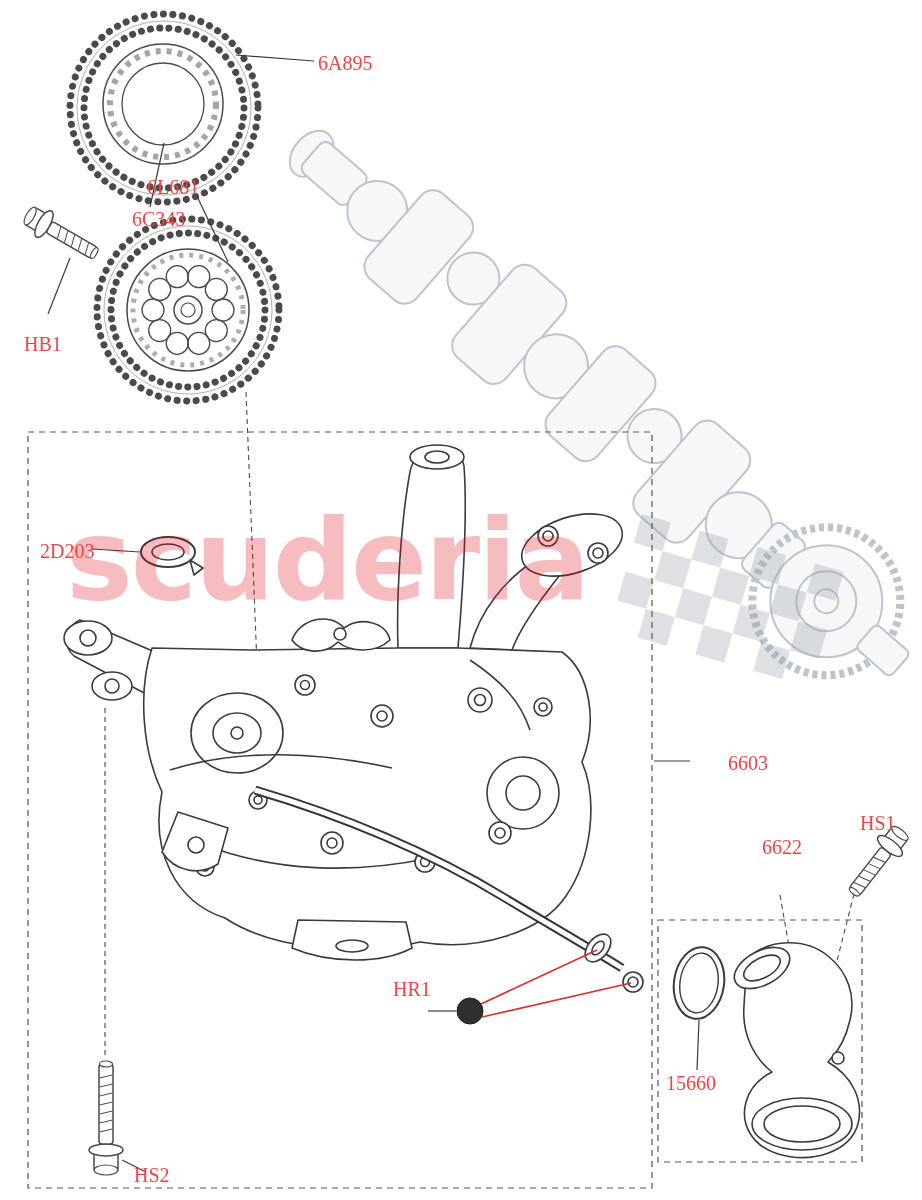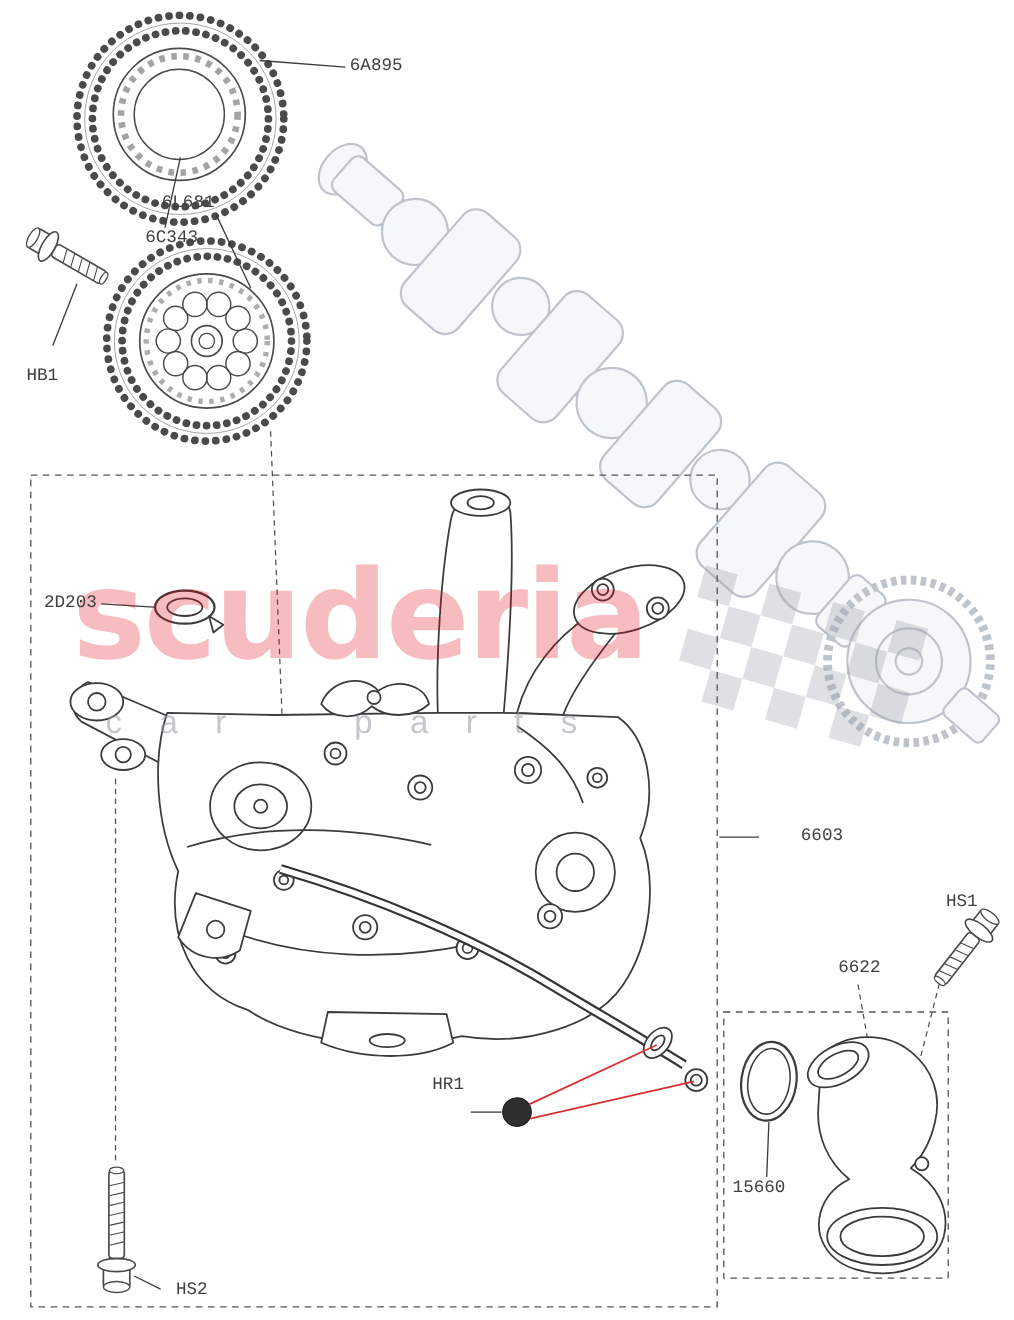--- a/index.html
+++ b/index.html
@@ -2,22 +2,22 @@
 <html><head>
 <meta charset="utf-8">
 <style>
   html,body{margin:0;padding:0;background:#fff;}
   #stage{
     position:relative;width:922px;height:1200px;background:#ffffff;overflow:hidden;
     font-family:"Liberation Sans",sans-serif;
   }
   #art{position:absolute;left:0;top:0;}
   .part-label{
-    position:absolute;color:#404040;font-size:16px;line-height:1.1;
-    font-family:Liberation Mono, monospace;white-space:nowrap;cursor:pointer;
+    position:absolute;color:#ef4444;font-size:20px;line-height:1.1;
+    font-family:Liberation Serif, serif;white-space:nowrap;cursor:pointer;
   }
   .wm-brand{
     position:absolute;left:66px;top:502px;font-family:"DejaVu Sans",sans-serif;
     font-weight:bold;font-size:112px;line-height:1.05;letter-spacing:-2px;
     color:rgba(227,6,19,0.27);pointer-events:none;
   }
   .wm-sub{
     position:absolute;left:96px;top:640px;font-family:"Liberation Sans",sans-serif;
     font-size:30px;letter-spacing:34px;word-spacing:40px;
     color:rgba(148,154,162,0.55);pointer-events:none;
@@ -235,27 +235,26 @@
       <line x1="697" y1="1070" x2="699" y2="1020"></line>
       <line x1="146" y1="1172" x2="122" y2="1160"></line>
     </g>
     <g stroke="#d63031" stroke-width="1.6" fill="none">
       <line x1="481" y1="1004" x2="597" y2="950"></line>
       <line x1="482" y1="1017" x2="631" y2="983"></line>
     </g>
   </svg>
 
   <div class="wm-brand">scuderia</div>
-  <div class="wm-sub">car parts</div>
 
   <div class="part-label" style="left:318px;top:52px">6A895</div>
   <div class="part-label" style="left:147px;top:176px">6L681</div>
   <div class="part-label" style="left:132px;top:208px">6C343</div>
   <div class="part-label" style="left:24px;top:333px">HB1</div>
   <div class="part-label" style="left:40px;top:540px">2D203</div>
   <div class="part-label" style="left:728px;top:752px">6603</div>
   <div class="part-label" style="left:860px;top:812px">HS1</div>
-  <div class="part-label" style="left:762px;top:872px">6622</div>
+  <div class="part-label" style="left:762px;top:836px">6622</div>
   <div class="part-label" style="left:393px;top:978px">HR1</div>
   <div class="part-label" style="left:666px;top:1072px">15660</div>
-  <div class="part-label" style="left:160px;top:1164px">HS2</div>
+  <div class="part-label" style="left:134px;top:1164px">HS2</div>
 
 </div>
 
 </body></html>

